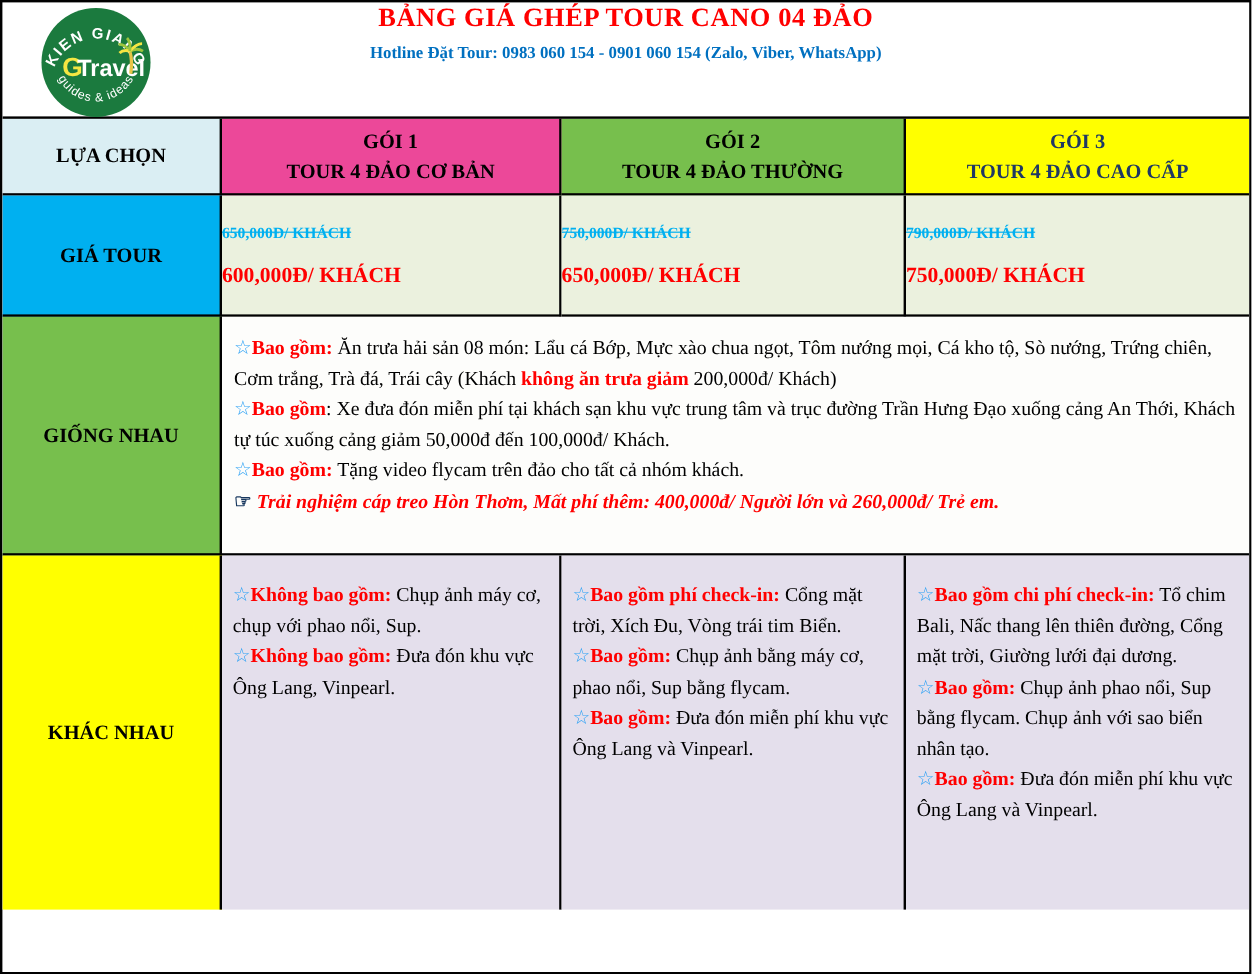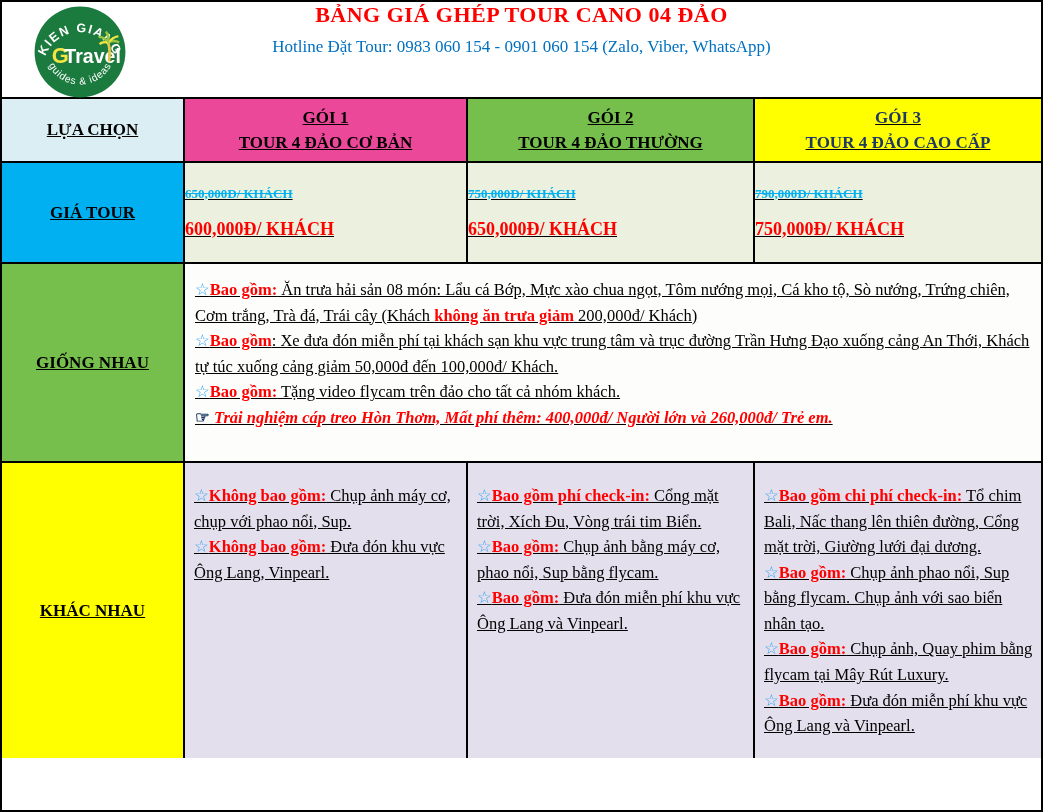--- a/index.html
+++ b/index.html
@@ -10,28 +10,27 @@
     border:2px solid #000;
     background:#fff;
     font-family:"Liberation Serif","DejaVu Serif",serif;
     overflow:hidden;
   }
   
   .banner{position:relative;height:97px;box-sizing:border-box;border-bottom:2px solid #000;}
   .logo{position:absolute;left:22px;top:3px;}
   .banner-text{position:absolute;left:0;top:0;width:100%;text-align:center;}
   .title{font-size:22px;font-weight:bold;letter-spacing:.5px;}
-  .hotline{margin-top:9px;font-size:17px;font-weight:normal;}
+  .hotline{margin-top:9px;font-size:14px;font-weight:bold;}
   
   .grid{
     display:grid;
     grid-template-columns:183px 283px 287px 1fr;
     grid-template-rows:64px 101px 199px 1fr;
     height:659px;
-    text-decoration:underline;
   }
   .cell{
     box-sizing:border-box;
     border-right:2px solid #000;
     border-bottom:2px solid #000;
     overflow:hidden;
   }
   .cell.last-col{border-right:none;}
   .cell.last-row{border-bottom:none;}
   .center{display:flex;align-items:center;justify-content:center;text-align:center;}
@@ -143,18 +142,17 @@
         <div class="rich-item"><span class="seg-star" style="color: rgb(46, 162, 245);">☆</span><span class="seg-label">Không bao gồm:</span><span class="seg-text"> Đưa đón khu vực Ông Lang, Vinpearl.</span></div>
       </div>
     <div class="cell rich rich-diff last-row" style="background-color: rgb(228, 223, 236);">
         <div class="rich-item"><span class="seg-star" style="color: rgb(46, 162, 245);">☆</span><span class="seg-label">Bao gồm phí check-in:</span><span class="seg-text"> Cổng mặt trời, Xích Đu, Vòng trái tim Biển.</span></div>
         <div class="rich-item"><span class="seg-star" style="color: rgb(46, 162, 245);">☆</span><span class="seg-label">Bao gồm:</span><span class="seg-text"> Chụp ảnh bằng máy cơ, phao nổi, Sup bằng flycam.</span></div>
         <div class="rich-item"><span class="seg-star" style="color: rgb(46, 162, 245);">☆</span><span class="seg-label">Bao gồm:</span><span class="seg-text"> Đưa đón miễn phí khu vực Ông Lang và Vinpearl.</span></div>
       </div>
     <div class="cell rich rich-diff last-col last-row" style="background-color: rgb(228, 223, 236);">
         <div class="rich-item"><span class="seg-star" style="color: rgb(46, 162, 245);">☆</span><span class="seg-label">Bao gồm chi phí check-in:</span><span class="seg-text"> Tổ chim Bali, Nấc thang lên thiên đường, Cổng mặt trời, Giường lưới đại dương.</span></div>
         <div class="rich-item"><span class="seg-star" style="color: rgb(46, 162, 245);">☆</span><span class="seg-label">Bao gồm:</span><span class="seg-text"> Chụp ảnh phao nổi, Sup bằng flycam. Chụp ảnh với sao biển nhân tạo.</span></div>
-        <div class="rich-item"><span class="seg-star" style="color: rgb(46, 162, 245);">☆</span><span class="seg-label">Bao gồm:</span><span class="seg-text"> Chụp ảnh, Quay phim bằng flycam tại Mây Rút Luxury.</span></div>
         <div class="rich-item"><span class="seg-star" style="color: rgb(46, 162, 245);">☆</span><span class="seg-label">Bao gồm:</span><span class="seg-text"> Đưa đón miễn phí khu vực Ông Lang và Vinpearl.</span></div>
       </div>
 
   </div>
 </div>
 
 </body></html>

